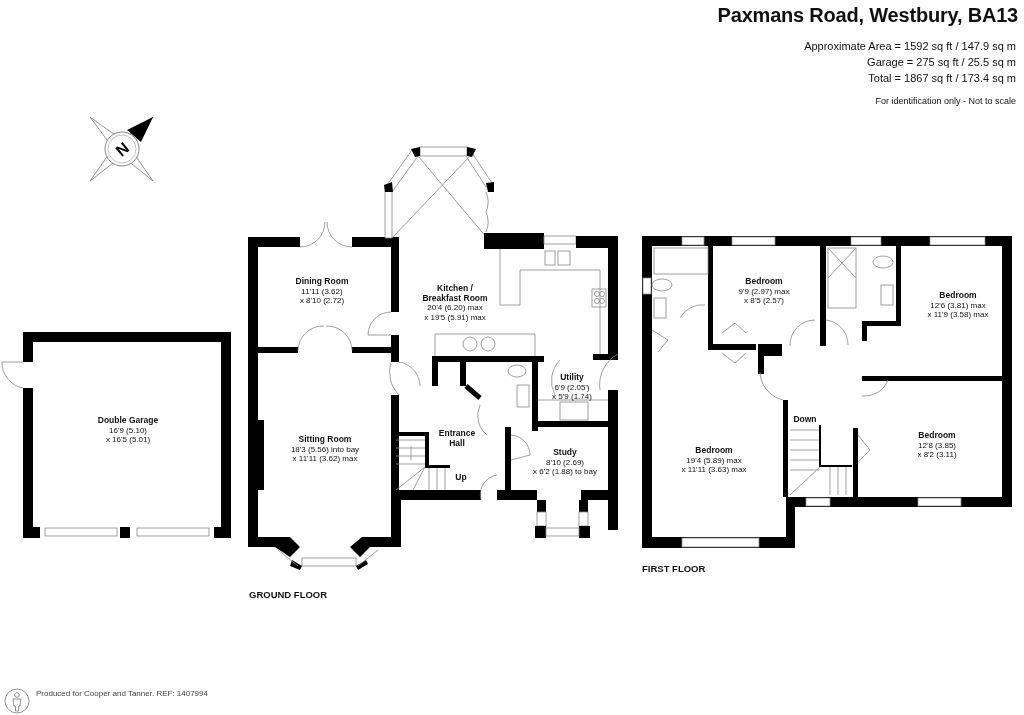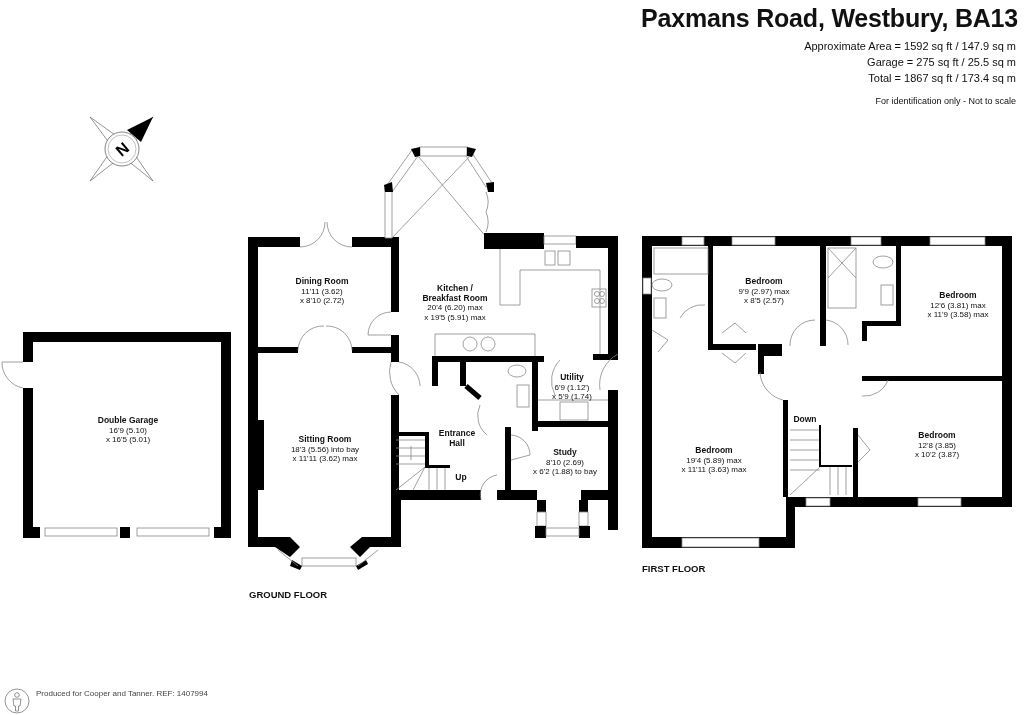--- a/index.html
+++ b/index.html
@@ -1,17 +1,17 @@
 <!DOCTYPE html>
 <html><head>
 <meta charset="utf-8">
 <style>
   html,body{margin:0;padding:0;background:#ffffff;}
   body{width:1024px;height:715px;position:relative;overflow:hidden;font-family:"Liberation Sans",sans-serif;color:#111;}
-  .title{position:absolute;right:6px;top:4px;font-size:25px;font-weight:bold;letter-spacing:-0.2px;}
+  .title{position:absolute;right:6px;top:4px;font-size:20px;font-weight:bold;letter-spacing:-0.2px;}
   .area{position:absolute;right:8px;text-align:right;font-size:11px;line-height:16px;}
   .area1{top:38px;} .area2{top:54px;} .area3{top:70px;}
   .ident{position:absolute;right:8px;top:96px;font-size:9px;}
   .floor-label{position:absolute;font-size:9.5px;font-weight:bold;}
   .rl{position:absolute;text-align:center;font-size:8px;line-height:9.5px;transform:translateX(-50%);white-space:nowrap;}
   .rl .nm{font-weight:bold;font-size:8.5px;}
   .footer{position:absolute;left:36px;top:689px;font-size:8px;line-height:9.5px;color:#444;}
   .footer-icon{position:absolute;left:4px;top:688px;}
   svg{position:absolute;left:0;top:0;}
   .w{fill:#000;}
@@ -241,21 +241,21 @@
   <div>20'4 (6.20) max</div>
   <div>x 19'5 (5.91) max</div>
 </div>
 <div class="rl" style="left:325px;top:435px;">
   <div class="nm">Sitting Room</div>
   <div>18'3 (5.56) into bay</div>
   <div>x 11'11 (3.62) max</div>
 </div>
 <div class="rl" style="left:572px;top:373px;">
   <div class="nm">Utility</div>
-  <div>6'9 (1.12')</div>
+  <div>6'9 (2.05')</div>
   <div>x 5'9 (1.74)</div>
 </div>
 <div class="rl" style="left:457px;top:429px;">
   <div class="nm">Entrance</div>
   <div class="nm">Hall</div>
 </div>
 <div class="rl" style="left:565px;top:448px;">
   <div class="nm">Study</div>
   <div>8'10 (2.69)</div>
   <div>x 6'2 (1.88) to bay</div>
@@ -276,21 +276,21 @@
   <div>x 11'9 (3.58) max</div>
 </div>
 <div class="rl" style="left:714px;top:446px;">
   <div class="nm">Bedroom</div>
   <div>19'4 (5.89) max</div>
   <div>x 11'11 (3.63) max</div>
 </div>
 <div class="rl" style="left:937px;top:431px;">
   <div class="nm">Bedroom</div>
   <div>12'8 (3.85)</div>
-  <div>x 10'2 (3.87)</div>
+  <div>x 8'2 (3.11)</div>
 </div>
 <div class="rl" style="left:805px;top:415px;">
   <div class="nm">Down</div>
 </div>
 <div class="floor-label" style="left:642px;top:563px;">FIRST FLOOR</div>
 
 <svg class="footer-icon" width="26" height="26" viewBox="0 0 26 26" style="left:4px;top:688px;">
   <circle cx="13" cy="13" r="12" fill="none" stroke="#777" stroke-width="0.8"></circle>
   <circle cx="13" cy="7" r="2.3" fill="none" stroke="#777" stroke-width="0.8"></circle>
   <path d="M9,11 L17,11 L16,18 L14.5,18 L14.5,23 L11.5,23 L11.5,18 L10,18 Z" fill="none" stroke="#777" stroke-width="0.8"></path>

